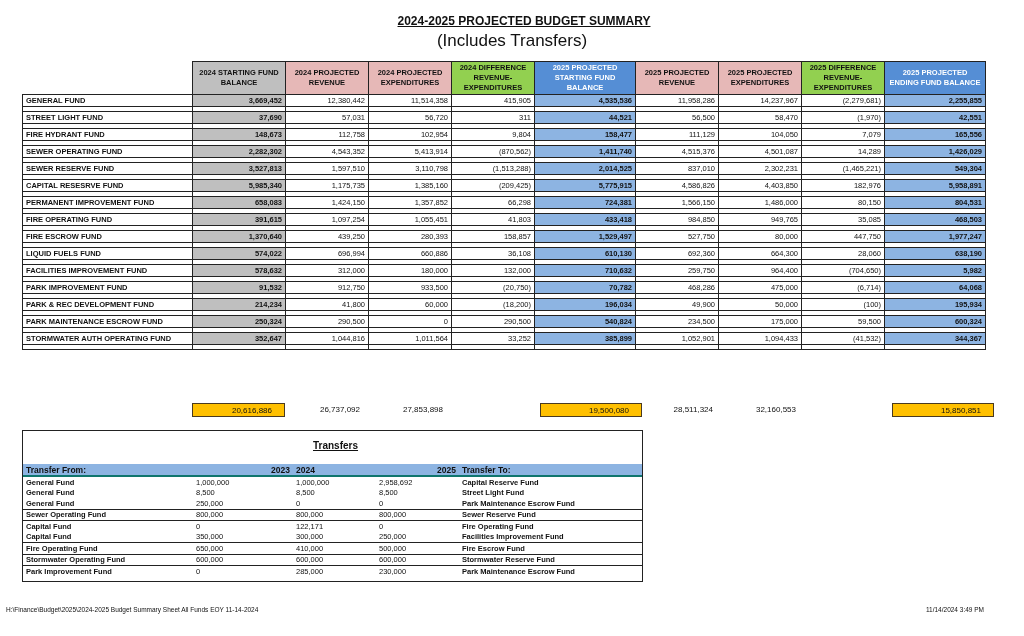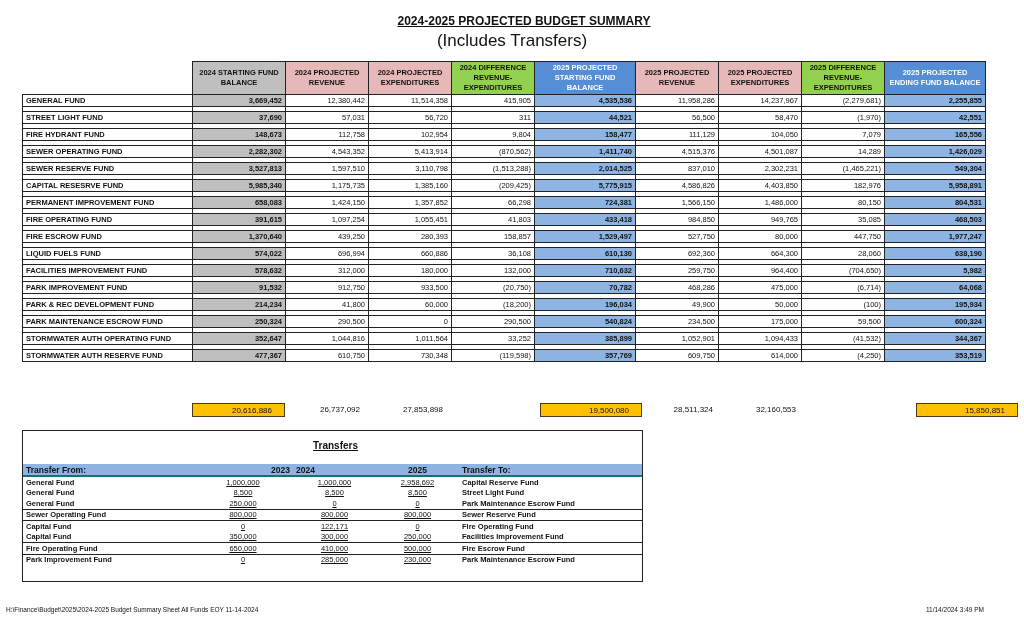--- a/index.html
+++ b/index.html
@@ -26,21 +26,21 @@
   .totals { position:absolute; top:403px; left:0; width:1024px; height:16px; font-size:8px; }
   .tot { position:absolute; top:0; height:14px; line-height:14px; text-align:right; padding-right:12px; box-sizing:border-box; }
   .tot.box { background:#ffc000; border:1.5px solid #4a3a20; }
 
   .transfers { position:absolute; left:22px; top:430px; width:621px; height:152px; border:1.5px solid #222; box-sizing:border-box; }
   .tr-title { position:absolute; top:9px; left:290px; font-weight:bold; font-size:10px; text-decoration:underline; }
   table.xfer { position:absolute; left:0; top:33px; width:619px; border-collapse:collapse; table-layout:fixed; font-size:7.5px; }
   table.xfer th { background:#8db4e2; font-weight:bold; font-size:8.5px; height:11px; padding:0 3px; border-bottom:2px solid #0f766e; }
   table.xfer td { height:10.5px; padding:0 3px; white-space:nowrap; }
   table.xfer td.from, table.xfer td.to { font-weight:bold; text-align:left; }
-  table.xfer td.n { text-align:center;text-decoration:underline; }
+  table.xfer td.n { text-align:left; }
   table.xfer tr.grp td { border-top:1.5px solid #222; }
 
   .footer-left { position:absolute; left:6px; top:606px; font-size:6.5px; }
   .footer-right { position:absolute; right:40px; top:606px; font-size:6.5px; }
 </style>
 </head>
 <body>
 
 <div class="title">2024-2025 PROJECTED BUDGET SUMMARY</div>
 <div class="subtitle">(Includes Transfers)</div>
@@ -426,61 +426,49 @@
         <td></td>
         <td></td>
         <td></td>
         <td></td>
         <td></td>
         <td></td>
         <td></td>
         <td></td>
         <td></td>
       </tr>
-      <tr>
-        <td class="name">STORMWATER AUTH RESERVE FUND</td>
-        <td class="num gray">477,367</td>
-        <td class="num ">610,750</td>
-        <td class="num ">730,348</td>
-        <td class="num ">(119,598)</td>
-        <td class="num lblue">357,769</td>
-        <td class="num ">609,750</td>
-        <td class="num ">614,000</td>
-        <td class="num ">(4,250)</td>
-        <td class="num lblue">353,519</td>
-      </tr>
     </tbody>
 </table>
 
 <div class="totals">
   <div class="tot box" style="left:192px;width:93px;">20,616,886</div>
   <div class="tot" style="left:285px;width:87px;">26,737,092</div>
   <div class="tot" style="left:368px;width:87px;">27,853,898</div>
   <div class="tot box" style="left:540px;width:102px;">19,500,080</div>
   <div class="tot" style="left:642px;width:83px;">28,511,324</div>
   <div class="tot" style="left:725px;width:83px;">32,160,553</div>
-  <div class="tot box" style="left:916px;width:102px;">15,850,851</div>
+  <div class="tot box" style="left:892px;width:102px;">15,850,851</div>
 </div>
 
 <div class="transfers">
   <div class="tr-title">Transfers</div>
   <table class="xfer">
     <colgroup>
       <col style="width:170px">
         <col style="width:100px">
         <col style="width:83px">
         <col style="width:83px">
         <col style="width:183px">
     </colgroup>
     <thead>
       <tr>
         <th style="text-align:left">Transfer From:</th>
         <th style="text-align:right">2023</th>
         <th style="text-align:left">2024</th>
-        <th style="">2025</th>
+        <th style="text-align:right">2025</th>
         <th style="text-align:left">Transfer To:</th>
       </tr>
     </thead>
     <tbody id="xfer-body">
         <tr>
           <td class="from">General Fund</td>
           <td class="n">1,000,000</td>
           <td class="n">1,000,000</td>
           <td class="n">2,958,692</td>
           <td class="to">Capital Reserve Fund</td>
@@ -521,20 +509,27 @@
           <td class="to">Facilities Improvement Fund</td>
         </tr>
         <tr class="grp">
           <td class="from">Fire Operating Fund</td>
           <td class="n">650,000</td>
           <td class="n">410,000</td>
           <td class="n">500,000</td>
           <td class="to">Fire Escrow Fund</td>
         </tr>
         <tr class="grp">
+          <td class="from">Stormwater Operating Fund</td>
+          <td class="n">600,000</td>
+          <td class="n">600,000</td>
+          <td class="n">600,000</td>
+          <td class="to">Stormwater Reserve Fund</td>
+        </tr>
+        <tr class="grp">
           <td class="from">Park Improvement Fund</td>
           <td class="n">0</td>
           <td class="n">285,000</td>
           <td class="n">230,000</td>
           <td class="to">Park Maintenance Escrow Fund</td>
         </tr>
       </tbody>
   </table>
 </div>
 

